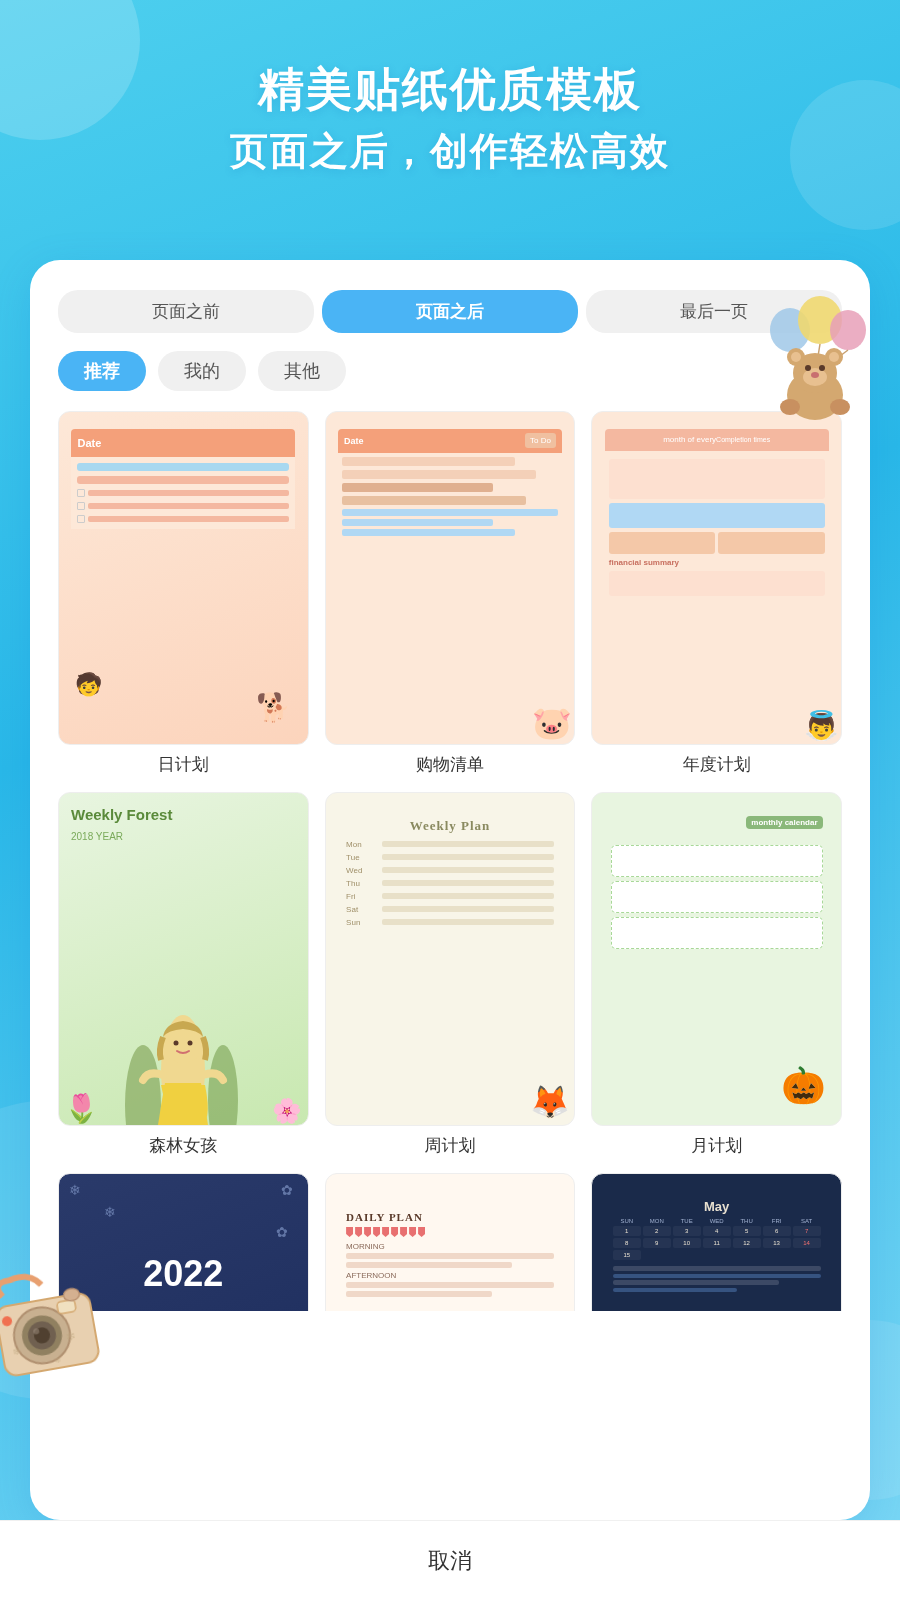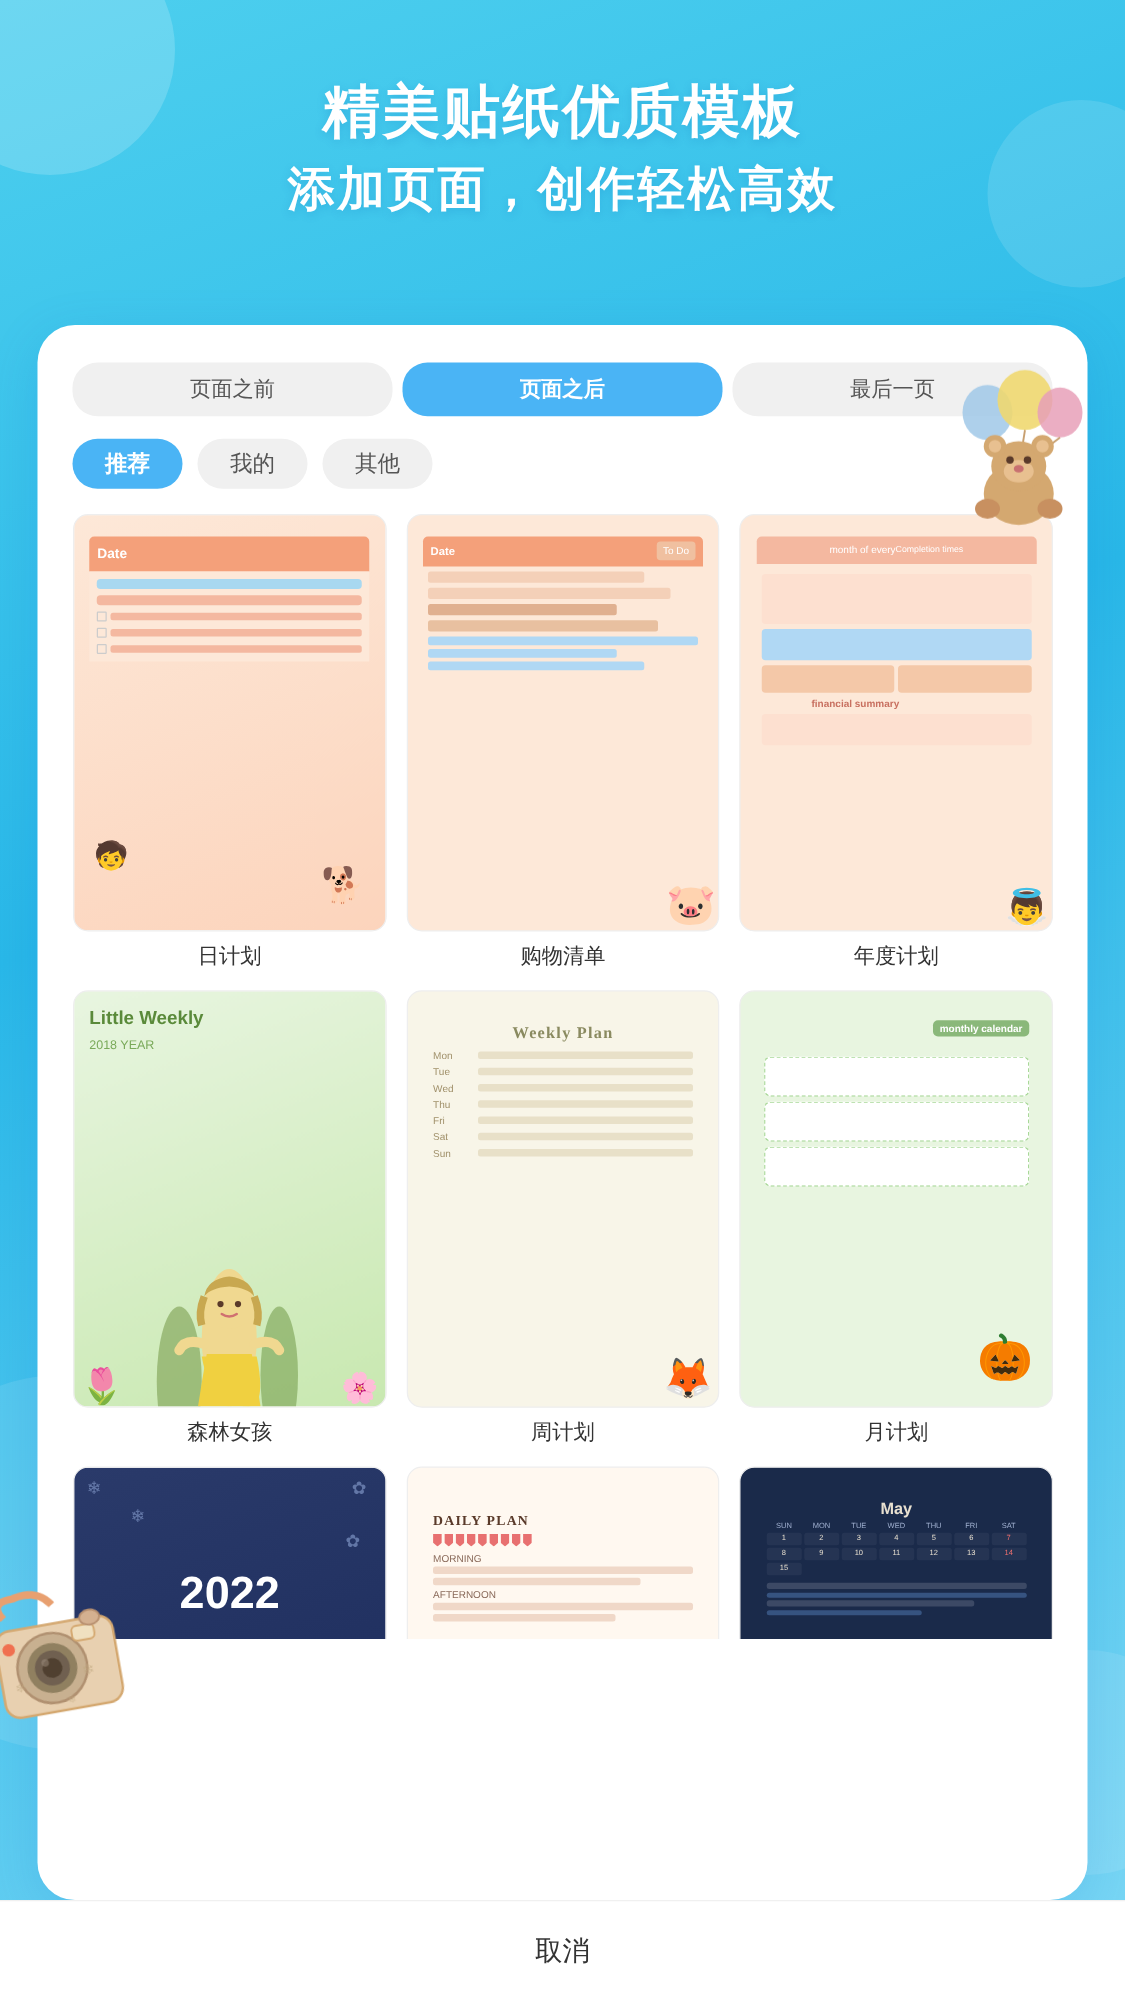--- a/index.html
+++ b/index.html
@@ -568,21 +568,21 @@
 </head>
 <body>
 
 <div class="bg-circle-1"></div>
 <div class="bg-circle-2"></div>
 <div class="bg-circle-3"></div>
 <div class="bg-circle-4"></div>
 
 <div class="header-area">
   <div class="header-title">精美贴纸优质模板</div>
-  <div class="header-subtitle">添加页面，创作轻松高效</div>
+  <div class="header-subtitle">页面之后，创作轻松高效</div>
 </div>
 
 <div class="star star-1">✦</div>
 <div class="star star-2" style="font-size:18px;">✦</div>
 
 <div class="bear-balloon">
   <svg width="110" height="130" viewBox="0 0 110 130" fill="none">
 
     <ellipse cx="30" cy="35" rx="20" ry="22" fill="#a0c8e8" opacity="0.85"></ellipse>
     <ellipse cx="60" cy="25" rx="22" ry="24" fill="#f0d870" opacity="0.9"></ellipse>
@@ -715,33 +715,33 @@
             <span style="font-size:8px;color:#fff;">month of every</span>
             <span style="font-size:7px;color:#fff;">Completion times</span>
           </div>
           <div style="padding:4px;">
             <div class="tpl-3-box"></div>
             <div class="tpl-3-box2"></div>
             <div class="tpl-3-small">
               <div class="tpl-3-small-box"></div>
               <div class="tpl-3-small-box"></div>
             </div>
-            <div style="font-size:8px;color:#c87060;margin-top:4px;font-weight:600;margin-left:40px;">financial summary</div>
+            <div style="font-size:8px;color:#c87060;margin-top:4px;font-weight:600;">financial summary</div>
             <div class="tpl-3-box" style="height:25px;"></div>
           </div>
           <div style="position:absolute;bottom:2px;right:2px;font-size:28px;">👼</div>
         </div>
       </div>
       <span class="template-label">年度计划</span>
     </div>
 
     <div class="template-item">
       <div class="template-thumb tpl-4">
         <div class="tpl-4-text">
-          <span>Little  Weekly</span><br>
+          <span>Weekly  Forest</span><br>
           <span class="tpl-4-year">2018 YEAR</span>
         </div>
 
         <div style="position:absolute;bottom:0;left:0;right:0;display:flex;justify-content:center;">
           <svg width="120" height="110" viewBox="0 0 120 110" fill="none">
 
             <ellipse cx="20" cy="90" rx="18" ry="60" fill="#88aa60" opacity="0.7"></ellipse>
             <ellipse cx="100" cy="85" rx="15" ry="55" fill="#78a050" opacity="0.6"></ellipse>
 
             <ellipse cx="60" cy="55" rx="22" ry="55" fill="#f0d890"></ellipse>

